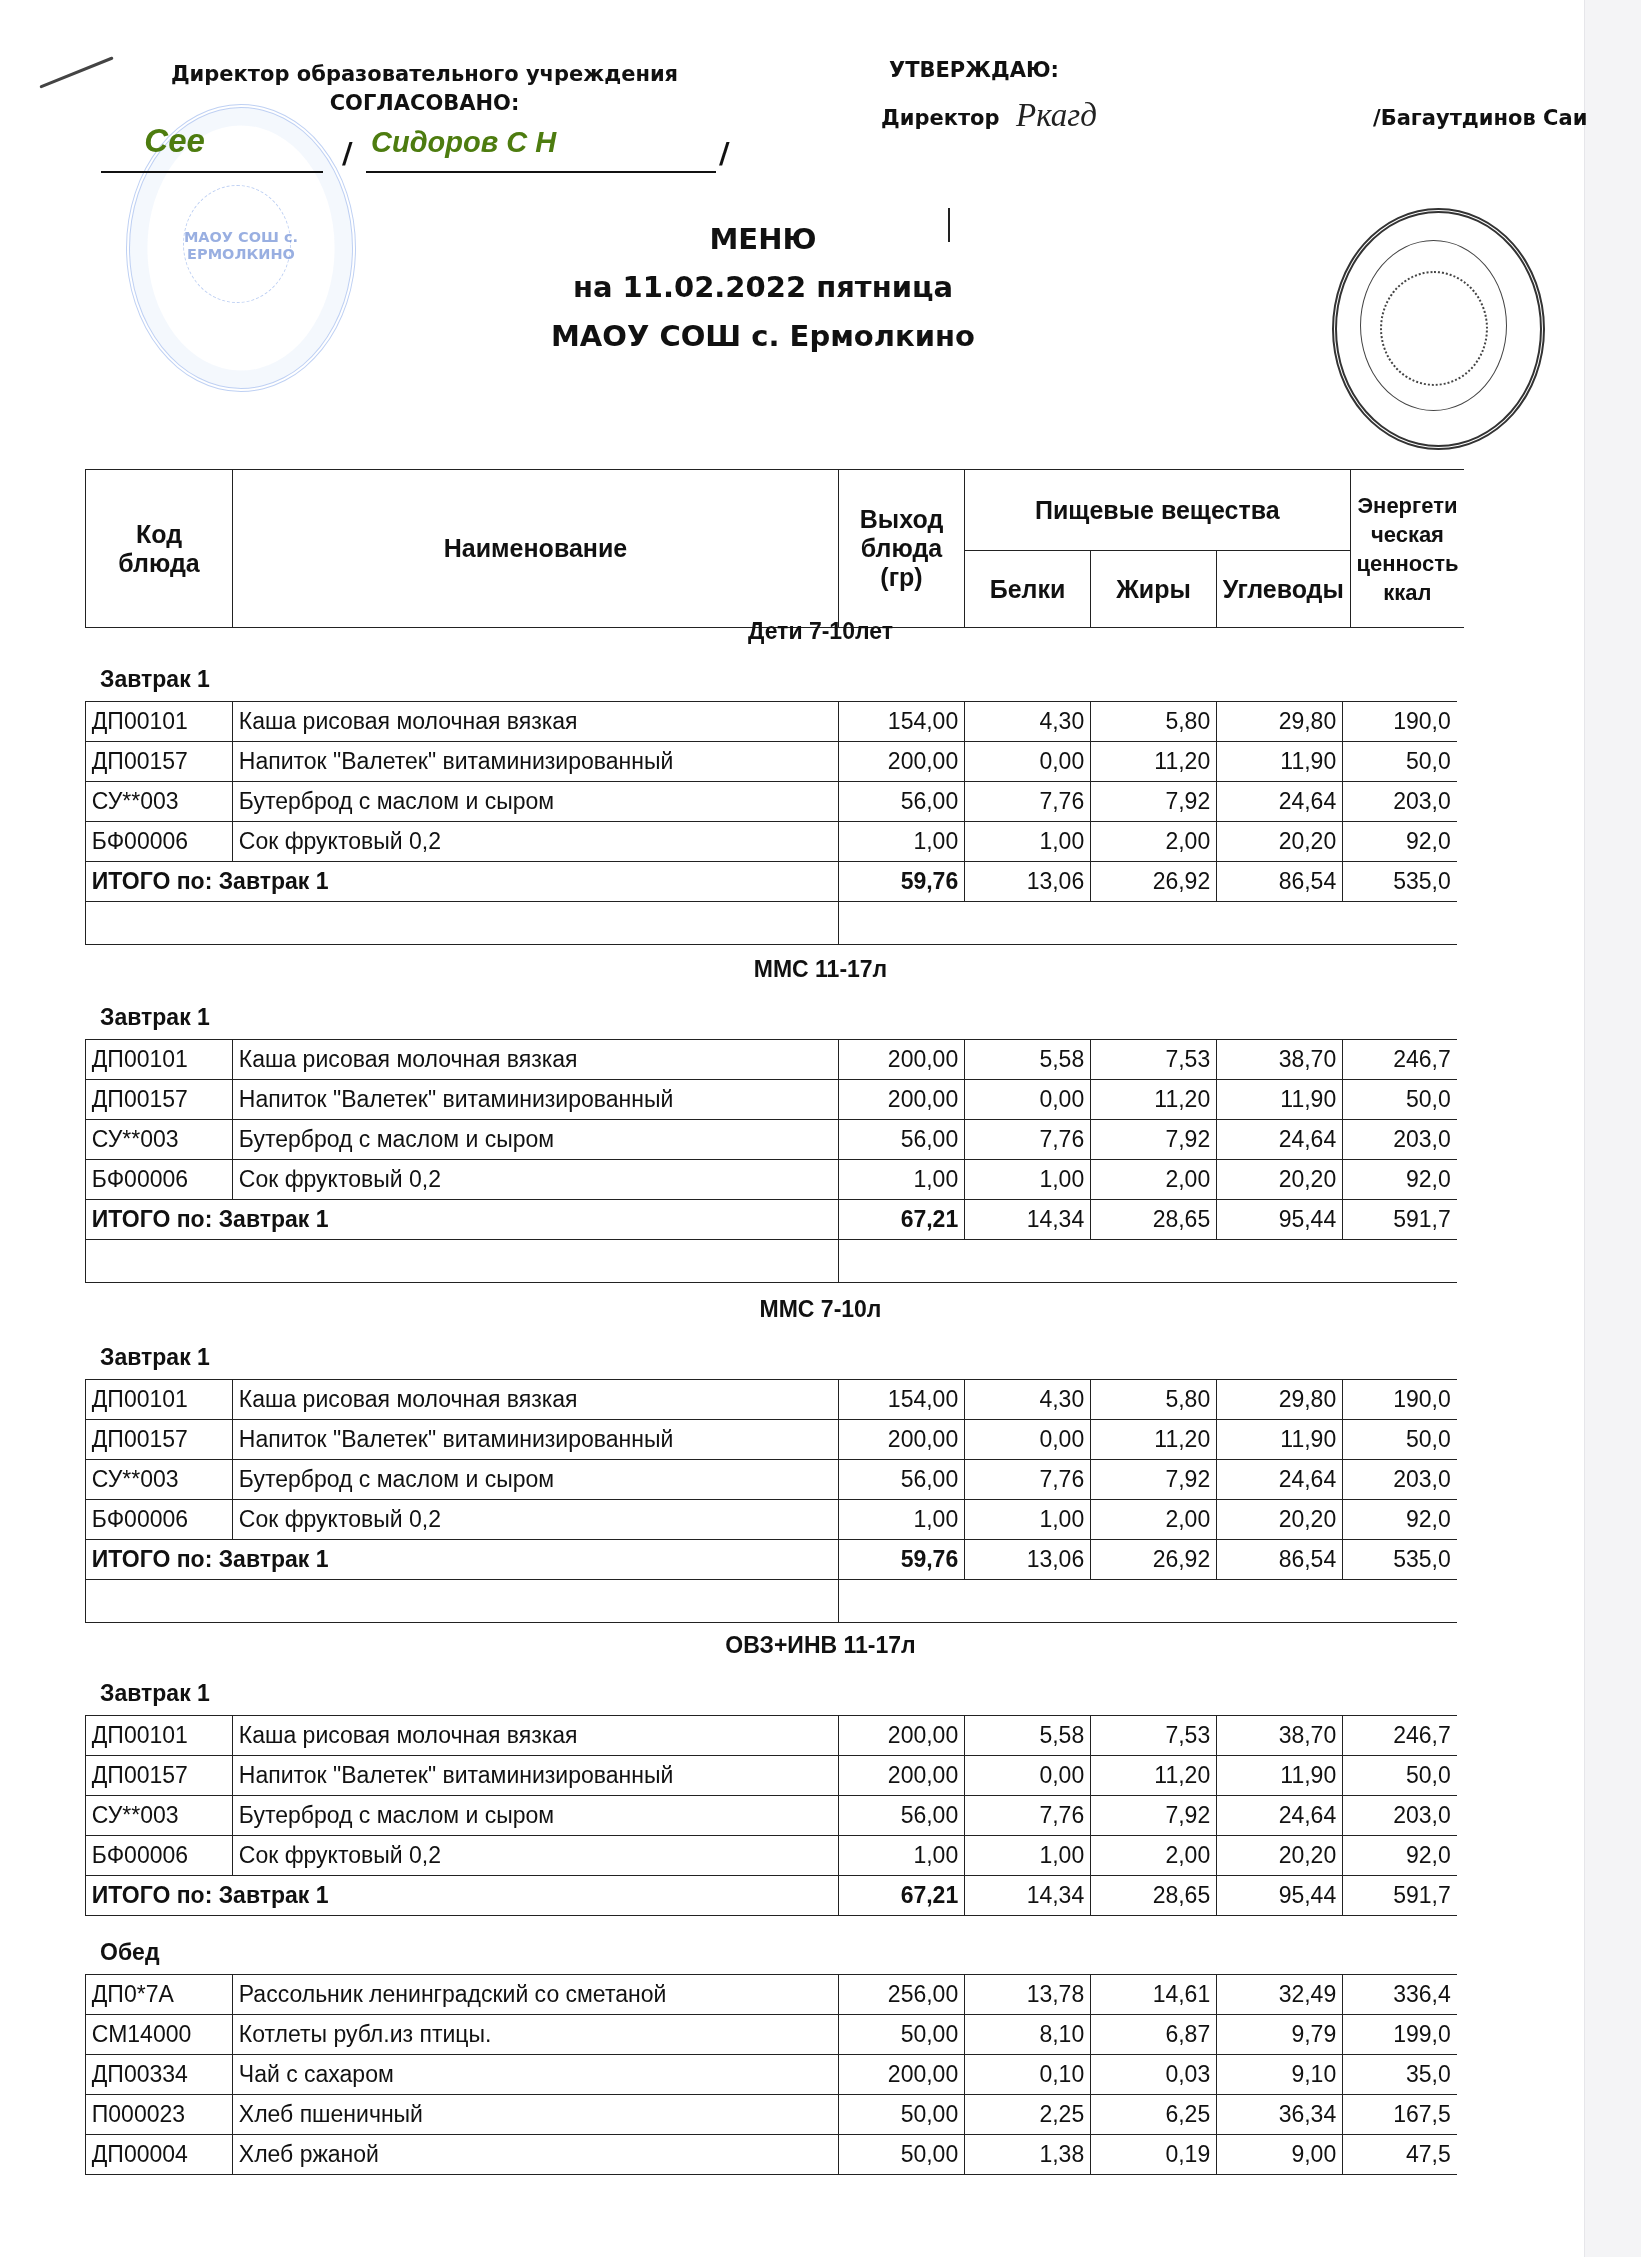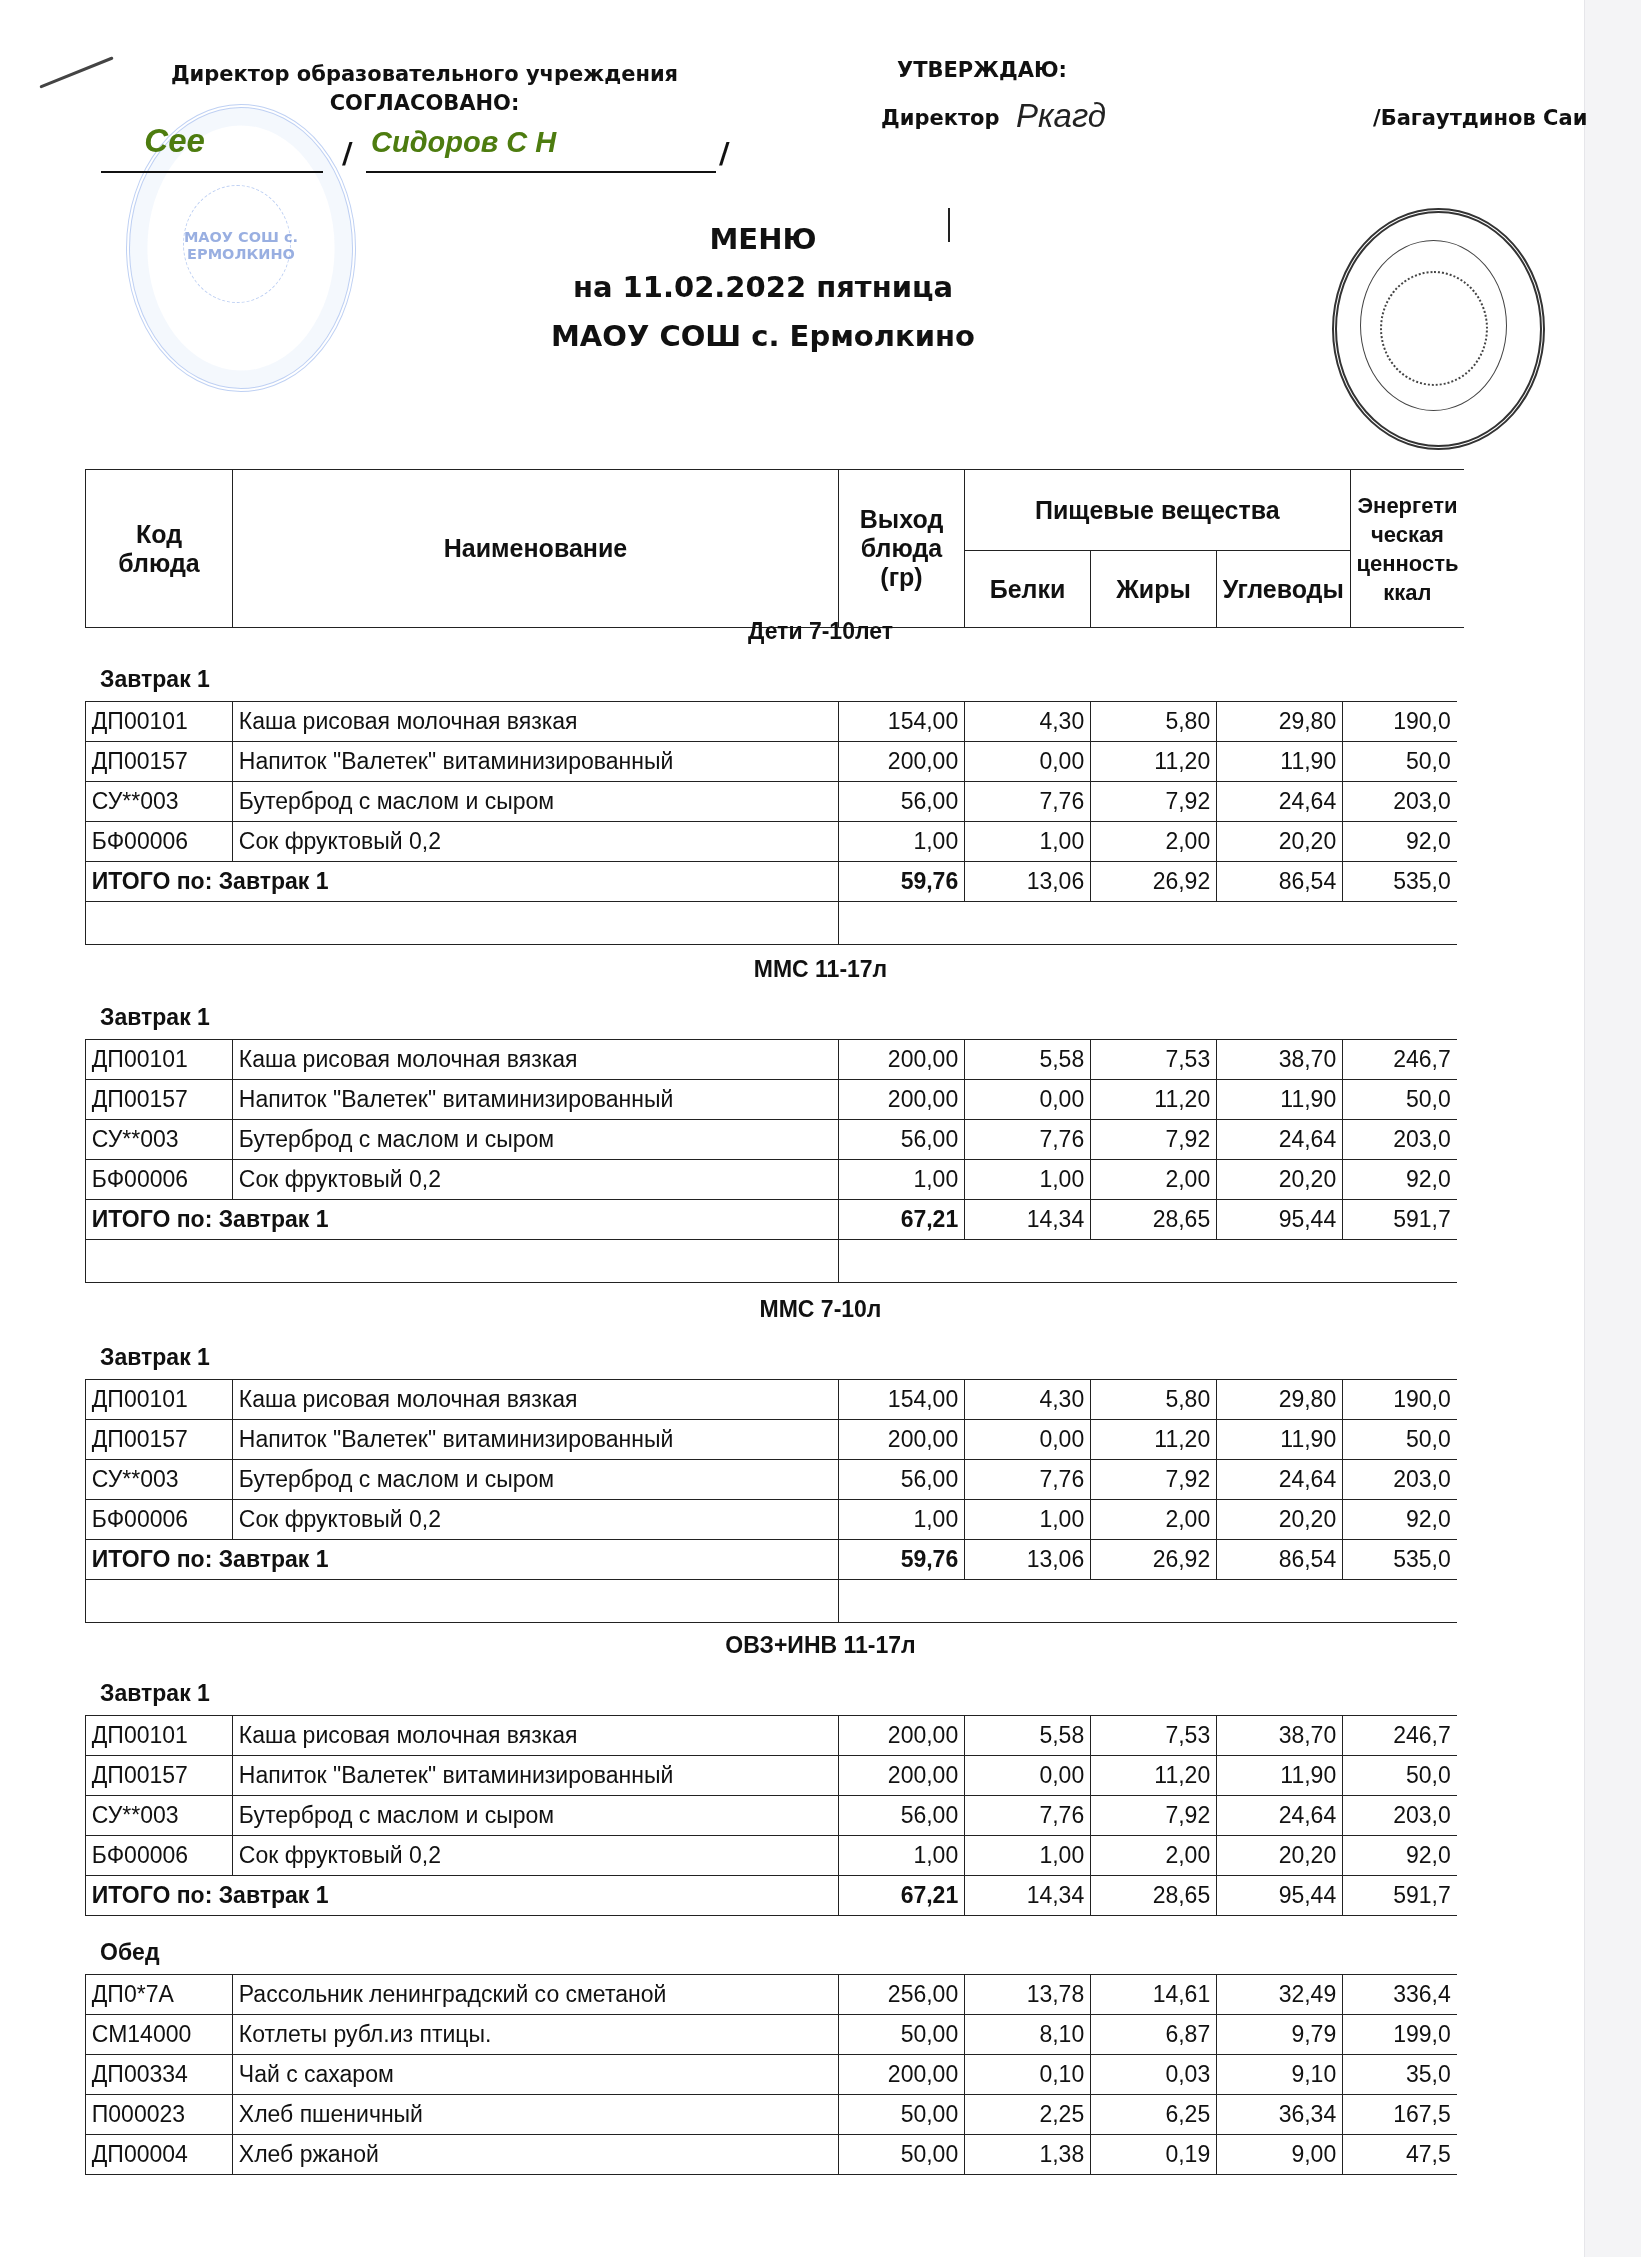--- a/index.html
+++ b/index.html
@@ -17,24 +17,24 @@
   .slash { position: absolute; font-size: 29px; font-weight: bold; }
   .sign-line2 { position: absolute; left: 212px; top: 53px; width: 350px; height: 1.9px; background: #111; }
   .handwrite { position: absolute; font-family: Liberation Sans, sans-serif; font-style: italic; color: #4d7c0f; font-size: 33px; }
 
   .stamp-blue { position: absolute; left: 126px; top: 104px; width: 222px; height: 280px; border-radius: 50%;
     border: 4.8px double rgba(70,120,220,0.35); box-shadow: inset 0 0 0 17.4px rgba(120,160,230,0.08); }
   .stamp-blue .inner { position: absolute; left: 53px; top: 77px; width: 106px; height: 116px; border-radius: 50%; border: 1.9px dashed rgba(70,120,220,0.35); }
   .stamp-blue .txt { position: absolute; left: 0; right: 0; top: 121px; text-align: center; font-size: 14.5px; color: rgba(70,110,200,0.55); font-weight: bold; line-height: 17.4px; }
 
   .approve-right { position: absolute; left: 881px; top: 58px; font-weight: bold; font-size: 21px; }
-  .approve-right .lbl { position: absolute; left: 16px; top: 0; white-space: nowrap; }
+  .approve-right .lbl { position: absolute; left: 8px; top: 0; white-space: nowrap; }
   .approve-right .dir { position: absolute; left: 0; top: 48px; white-space: nowrap; }
   .approve-right .name { position: absolute; left: 492px; top: 48px; white-space: nowrap; }
-  .approve-right .sig { position: absolute; left: 135px; top: 39px; font-family: Liberation Sans, sans-serif; font-style: italic; color: #222; font-size: 33px; font-weight: normal; }
+  .approve-right .sig { position: absolute; left: 135px; top: 39px; font-family: Liberation Serif, serif; font-style: italic; color: #222; font-size: 33px; font-weight: normal; }
 
   .stamp-black { position: absolute; left: 1332px; top: 208px; width: 203px; height: 232px; border-radius: 50%;
     border: 5.8px double #333; }
   .stamp-black .ring { position: absolute; left: 23px; top: 27px; width: 145px; height: 169px; border-radius: 50%; border: 1.9px solid #444; }
   .stamp-black .core { position: absolute; left: 43px; top: 58px; width: 104px; height: 111px; border-radius: 50%; border: 2.9px dotted #444; }
 
   .cursor-line { position: absolute; left: 948px; top: 208px; width: 1.9px; height: 34px; background: #222; }
 
   .title { position: absolute; left: 425px; top: 218px; width: 676px; text-align: center; font-weight: bold; font-size: 29px; line-height: 42px; }
   .title div { white-space: nowrap; }

